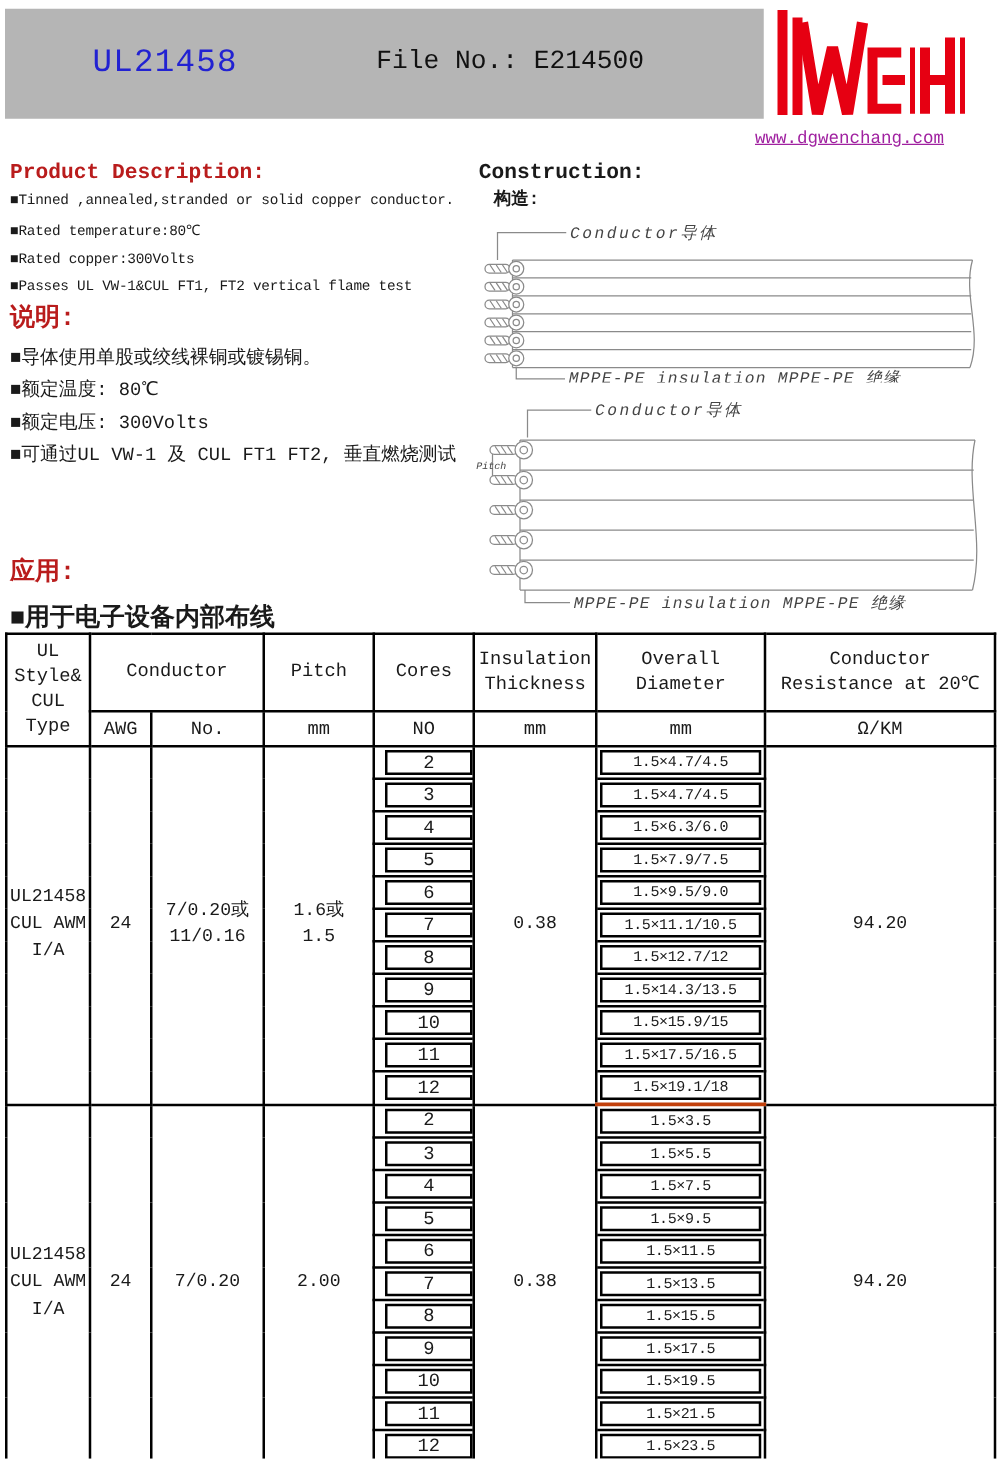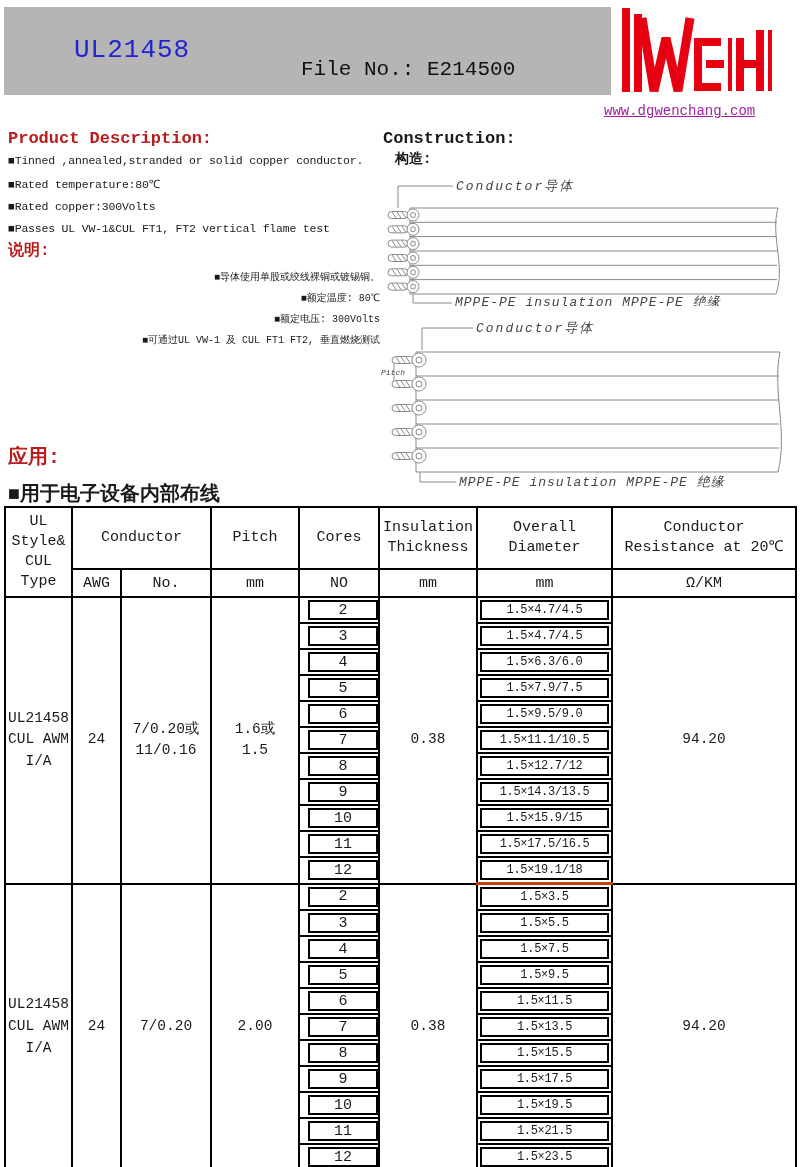--- a/index.html
+++ b/index.html
@@ -3,32 +3,32 @@
 <meta charset="utf-8">
 <style>
   * { margin:0; padding:0; box-sizing:border-box; }
   html,body { background:#ffffff; }
   body { font-family:"Liberation Mono","DejaVu Sans Mono",monospace; color:#1a1a1a; }
   #page { position:relative; width:800px; height:1167px; background:#fff; overflow:hidden; }
 
   
   .topbar { position:absolute; left:4px; top:7px; width:607px; height:88px; background:#b5b5b5; }
   .doc-title { position:absolute; left:70px; top:28px; font-size:26px; color:#2222d2; letter-spacing:1px; }
-  .file-no { position:absolute; left:297px; top:31px; font-size:21px; color:#111;margin-top:20px; }
+  .file-no { position:absolute; left:297px; top:31px; font-size:21px; color:#111; }
   .logo-wrap { position:absolute; left:618px; top:6px; width:176px; height:100px; }
   .site-link { position:absolute; left:604px; top:103px; font-size:14px; color:#a021a0; text-decoration:underline; cursor:pointer; }
 
   
   .sec-title { font-weight:bold; color:#b91c1c; }
   #prod-desc { position:absolute; left:8px; top:129px; width:372px; }
   #prod-desc .sec-title { font-size:17px; margin-bottom:6px; }
   #prod-desc .item { font-size:11.5px; letter-spacing:-0.2px; margin-bottom:9px; white-space:nowrap; }
   #desc-cn { position:absolute; left:8px; top:240px; width:372px; }
-  #desc-cn .sec-title { font-size:16px; margin-bottom:9px; }
-  #desc-cn .item { font-size:10px; margin-bottom:7px; white-space:nowrap;text-align:right; }
+  #desc-cn .sec-title { font-size:20px; margin-bottom:9px; }
+  #desc-cn .item { font-size:15px; margin-bottom:7px; white-space:nowrap; }
   #apps { position:absolute; left:8px; top:358px; width:372px; }
   #apps .sec-title { font-size:17px; margin-bottom:18px; }
   #apps .item { font-size:12.5px; }
   #apps-cn { position:absolute; left:8px; top:443px; width:380px; }
   #apps-cn .sec-title { font-size:20px; margin-bottom:10px; }
   #apps-cn .big-item { font-size:20px; font-weight:bold; }
 
   
   #construction-title { position:absolute; left:383px; top:129px; font-size:17px; font-weight:bold;text-align:center; }
   #construction-sub { position:absolute; left:395px; top:150px; font-size:14px; font-weight:bold; }

